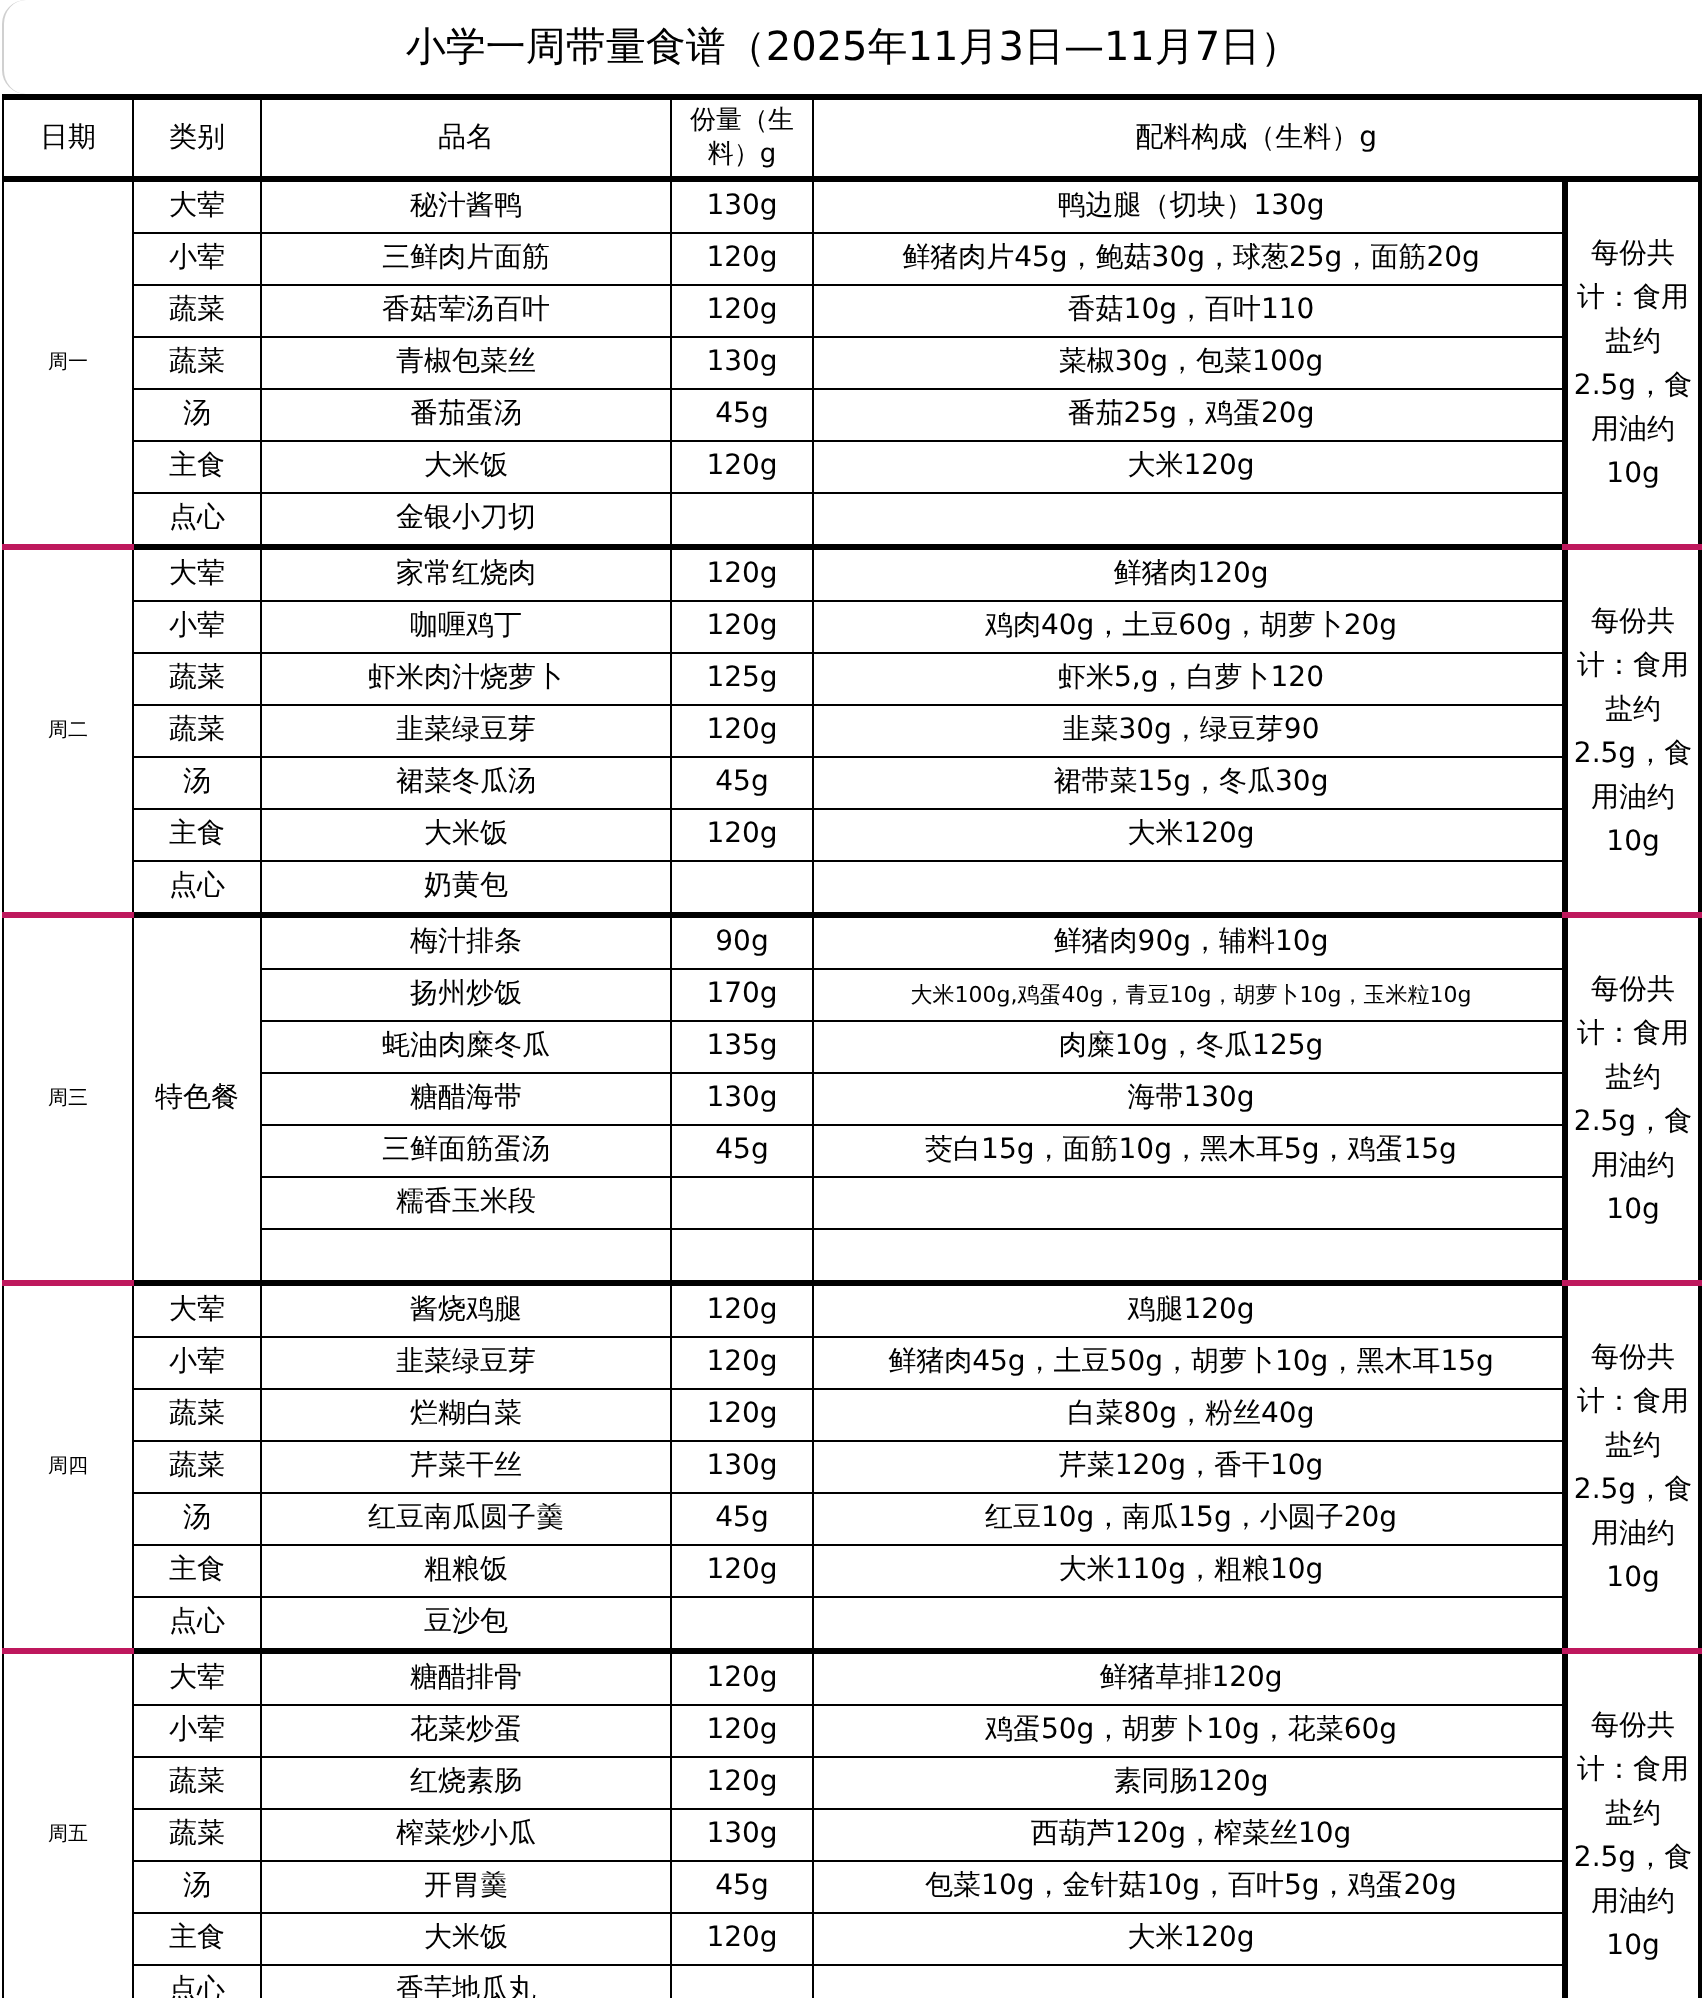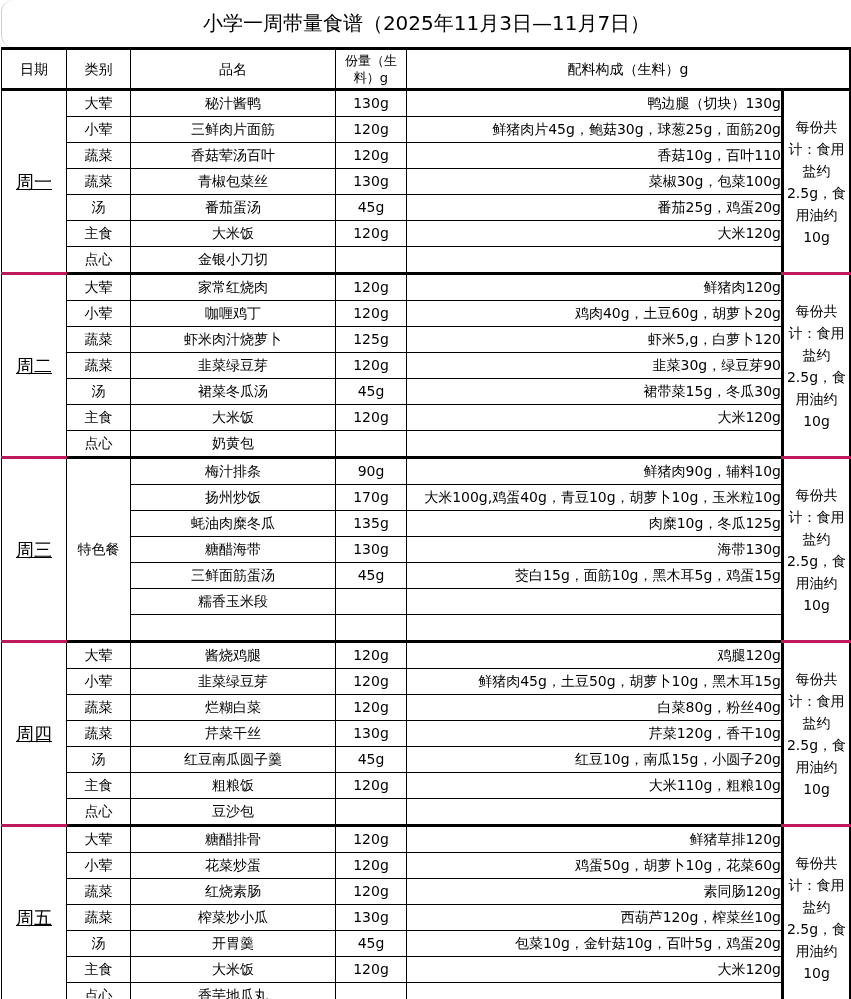--- a/index.html
+++ b/index.html
@@ -17,28 +17,28 @@
     border-collapse: collapse; table-layout: fixed;
     width: 849px;
   }
   table.menu td, table.menu th {
     border: 1px solid #000; padding: 0; font-weight: normal;
     font-size: 14px; height: 25px; line-height: 25px;
     text-align: center; white-space: nowrap; overflow: hidden;
   }
   table.menu thead th { height: 38px; line-height: 18px; border-top: 3px solid #000; border-bottom: 3px solid #000; font-size: 14px; }
   table.menu thead th.portion-h { font-size: 13px; line-height: 17px; white-space: normal; }
-  table.menu td.ing { text-align: right; padding-left: 3px; margin-left: 12px; }
-  table.menu td.ing.small { font-size: 14px; }
+  table.menu td.ing { text-align: center; padding-left: 3px; margin-left: 12px; }
+  table.menu td.ing.small { font-size: 11px; }
   table.menu td.note {
     white-space: normal; line-height: 22px; font-size: 14px;
     border-left: 3px solid #000; border-right: 3px solid #000;
     padding: 0 2px; vertical-align: middle;
   }
-  table.menu td.day { font-size: 18px; text-decoration: underline; }
+  table.menu td.day { font-size: 10px; }
   tr.day-last td { border-bottom: 3px solid #000; }
   table.menu td.day, table.menu td.note { border-bottom: 3px solid #be185d; }
   table.menu th:last-child { border-right: 3px solid #000; border-radius: 13px; }
   table.menu td.ing { border-right: 3px solid #000; }
 </style>
 </head>
 <body>
 
 <div class="sheet">
   <div class="title">小学一周带量食谱（2025年11月3日—11月7日）</div>

